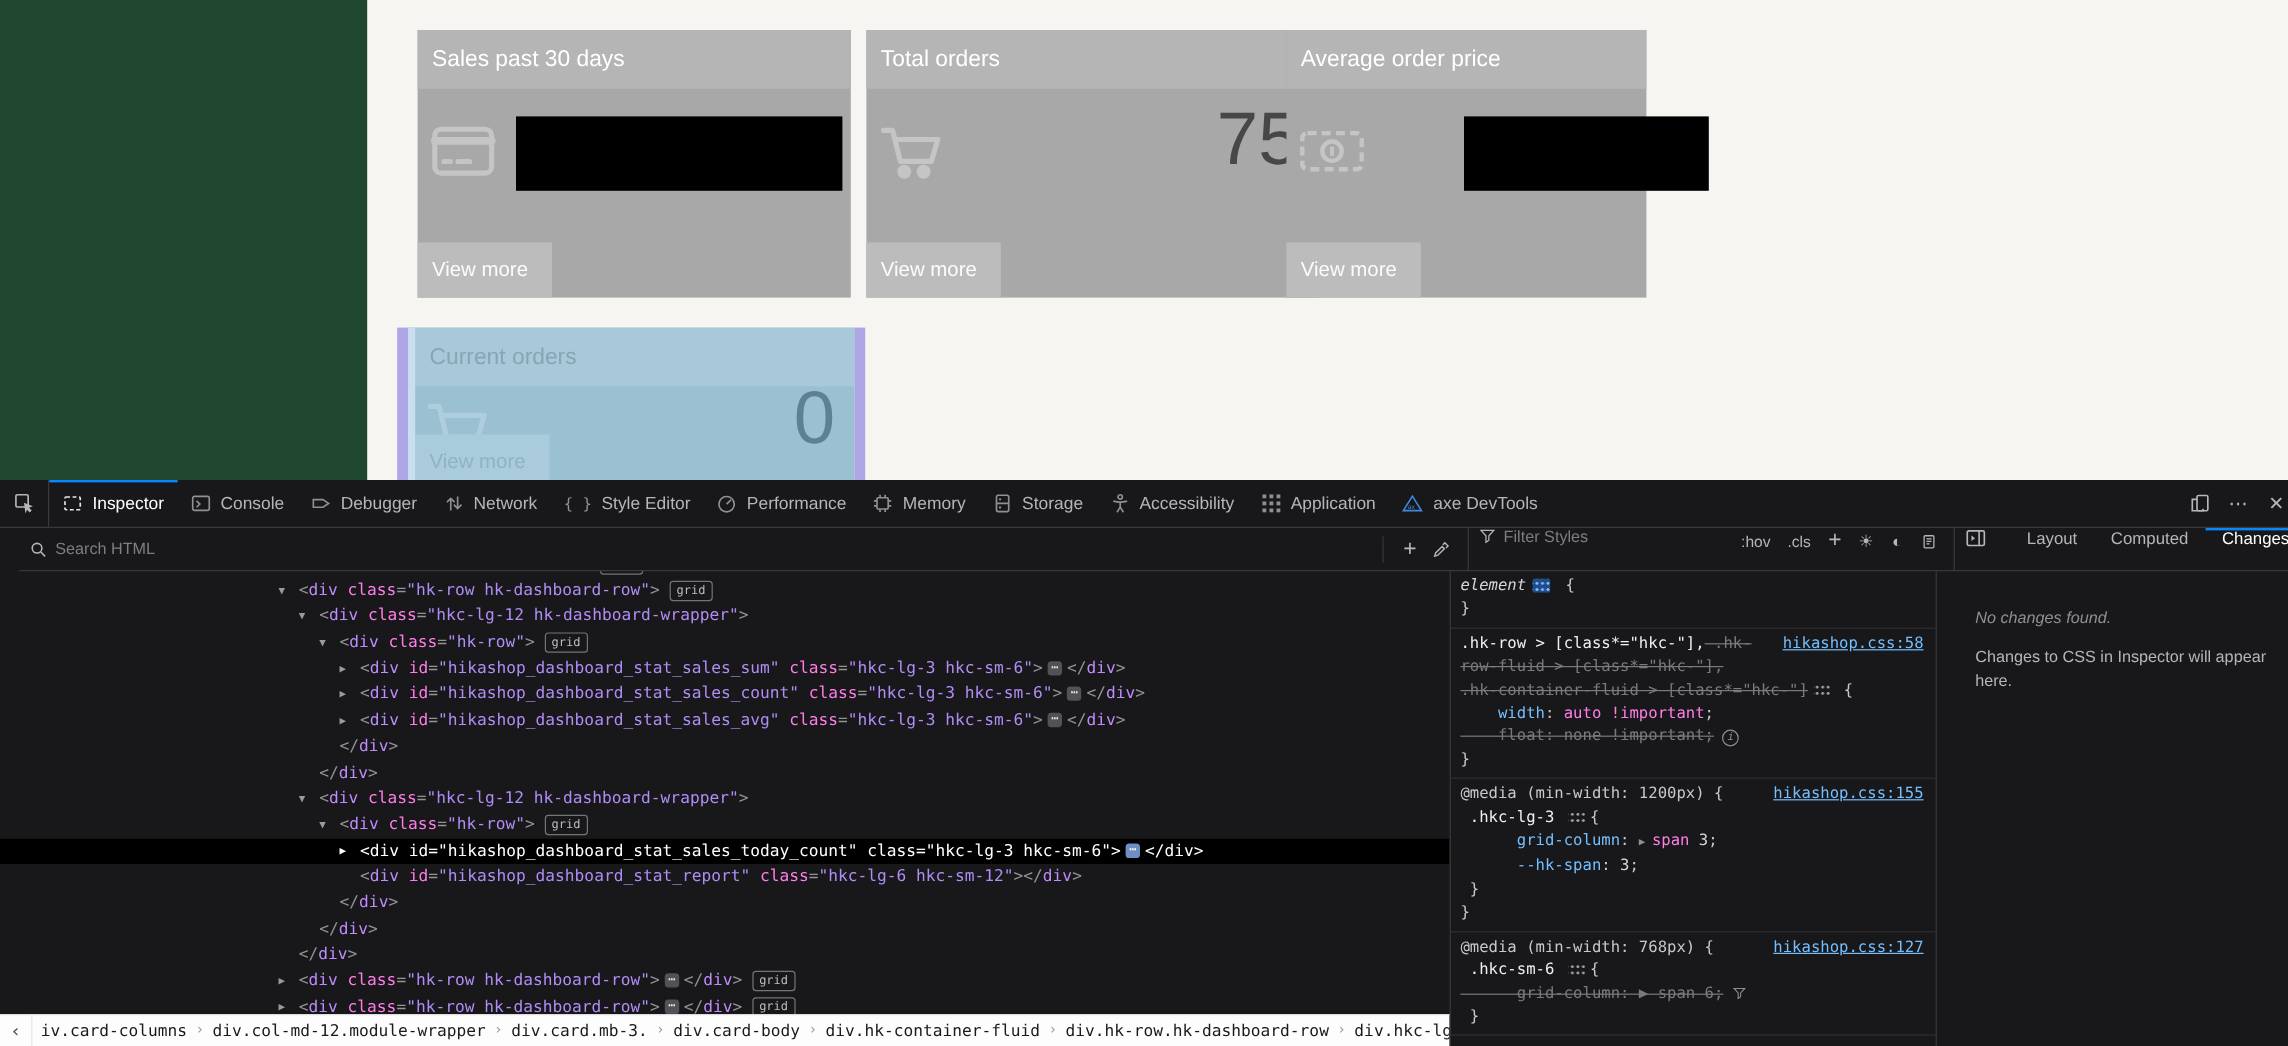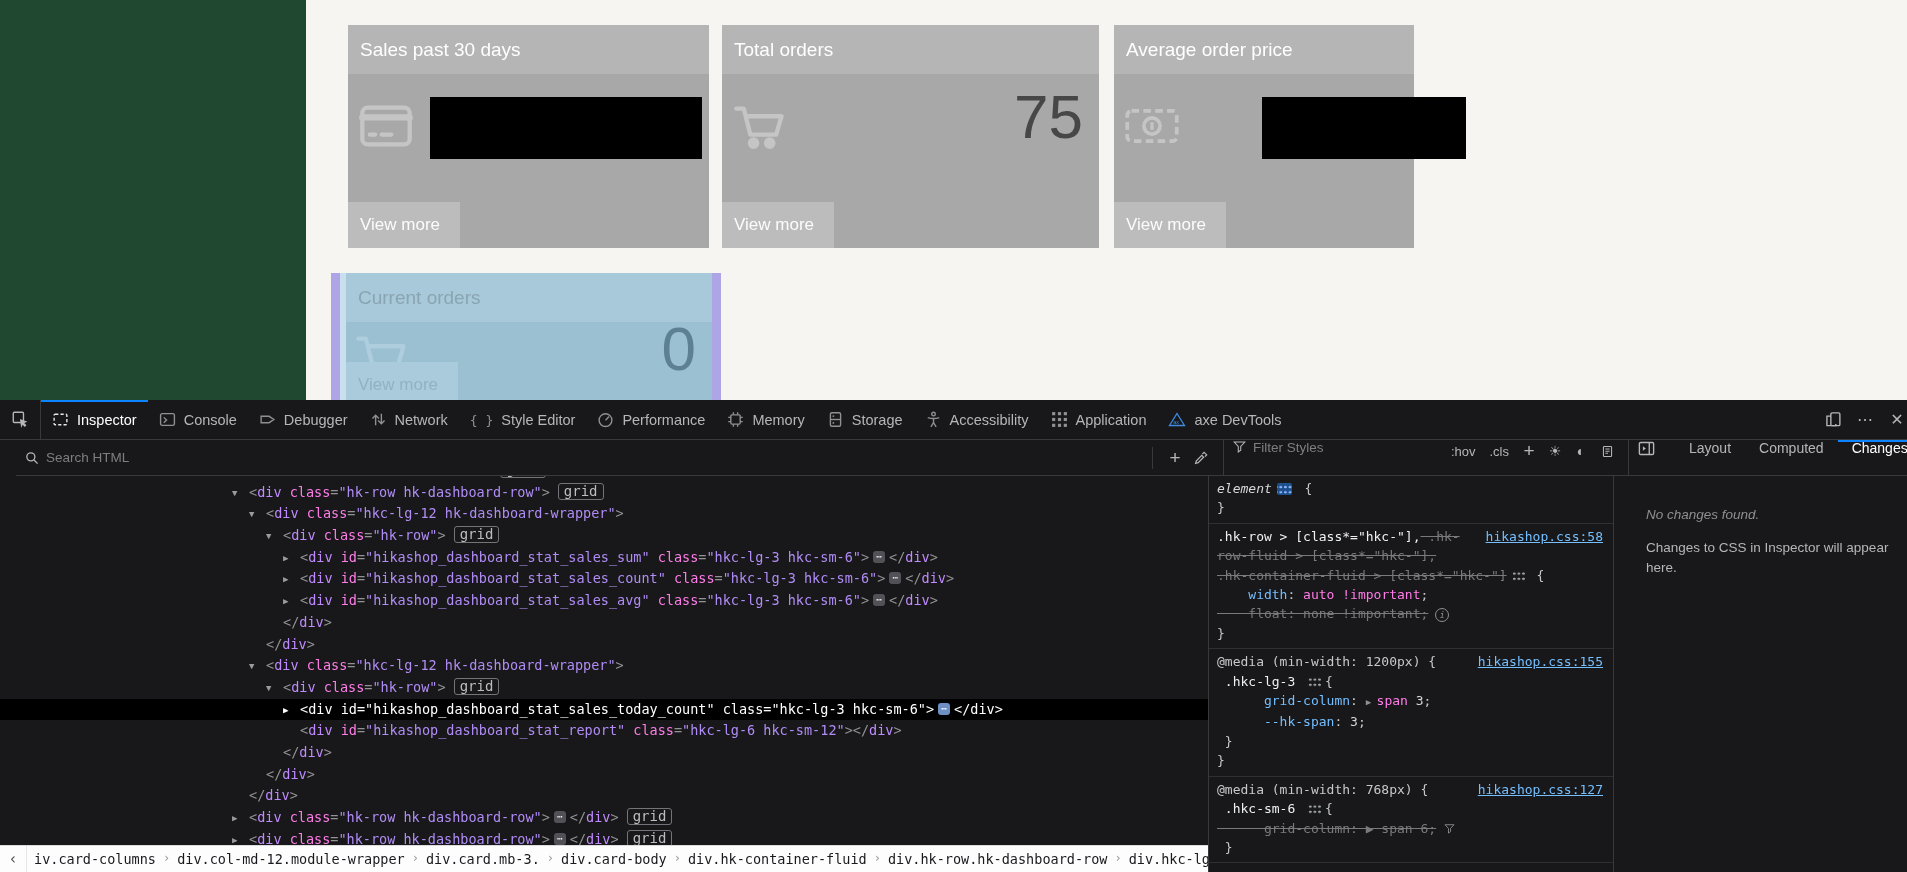--- a/index.html
+++ b/index.html
@@ -7,21 +7,21 @@
        font-family:"Liberation Sans",sans-serif;background:#18181a}
 
   
   #page{position:absolute;left:0;top:0;width:1907px;height:400px;background:#f6f5f1}
   #sidebar{position:absolute;left:0;top:0;width:306px;height:400px;background:#204830}
 
   .card{position:absolute;top:25px;height:223px;background:#a8a8a8}
   .card .hd{height:49px;background:#b5b5b5;color:#ffffff;font-size:19px;line-height:49px;padding-left:12px}
   .c1{left:348px;width:361px}
   .c2{left:722px;width:377px}
-  .c3{left:1114px;width:300px}
+  .c3{left:1072px;width:300px}
   .cicon{position:absolute;left:10px;top:76px;color:#c5c5c5}
   .redact{position:absolute;background:#000}
   .c1 .redact{left:82px;top:72px;width:272px;height:62px}
   .c3 .redact{left:148px;top:72px;width:204px;height:62px}
   .card .val{position:absolute;right:16px;top:56px;font-size:62px;color:#474747}
   .vm{position:absolute;left:0;bottom:0;width:112px;height:46px;background:#bcbcbc;color:#fcfcfc;
       font-size:17px;line-height:46px;padding-left:12px;box-sizing:border-box;cursor:pointer}
 
   
   #hl-wrap{position:absolute;left:331px;top:273px;width:390px;height:127px}
@@ -71,21 +71,21 @@
   #markup{position:absolute;left:0;top:0;width:1208px;bottom:0;overflow:hidden;
           font-family:"DejaVu Sans Mono",monospace;font-size:13.5px}
   #mlines{position:absolute;top:-16px;left:0;right:0}
   .ml{height:21.7px;line-height:21.7px;white-space:nowrap;cursor:pointer}
   .ml .tw{display:inline-block;width:17px;color:#9b9b9f;font-size:9px;vertical-align:1px}
   .tok-g{color:#939395}
   .tok-t{color:#c08bff}
   .tok-a{color:#ff7de9}
   .tok-v{color:#b08cf5}
   .pill{display:inline-block;background:#515157;color:#ececee;border-radius:3px;font-size:10px;line-height:12px;padding:0 3px;margin:0 4px;vertical-align:2px}
-  .grid-badge{display:inline-block;border:1px solid #73737a;border-radius:3px;color:#bcbcc2;font-size:14px;line-height:15px;padding:0 5px;margin-left:8px;vertical-align:1px}
+  .grid-badge{display:inline-block;border:1px solid #73737a;border-radius:3px;color:#bcbcc2;font-size:10px;line-height:15px;padding:0 5px;margin-left:8px;vertical-align:1px}
   .ml.sel{background:#000000}
   .ml.sel span{color:#fff}
   .ml.sel .pill{background:#6d8fc4;color:#fff}
 
   
   #crumbs{position:absolute;left:0;bottom:0;width:1208px;height:27px;box-sizing:border-box;background:#fdfdfd;border-top:1px solid #dddddf;
           display:flex;align-items:center;font-size:13.5px;color:#1a1a1e;z-index:5}
   .cb-nav{width:26px;text-align:center;color:#4a4a4f;font-size:15px;cursor:pointer;flex:none}
   #cb-left{border-right:1px solid #e6e6e8;height:100%;display:flex;align-items:center;justify-content:center}
   .cb-item{padding:0 7px;white-space:nowrap;cursor:pointer}

